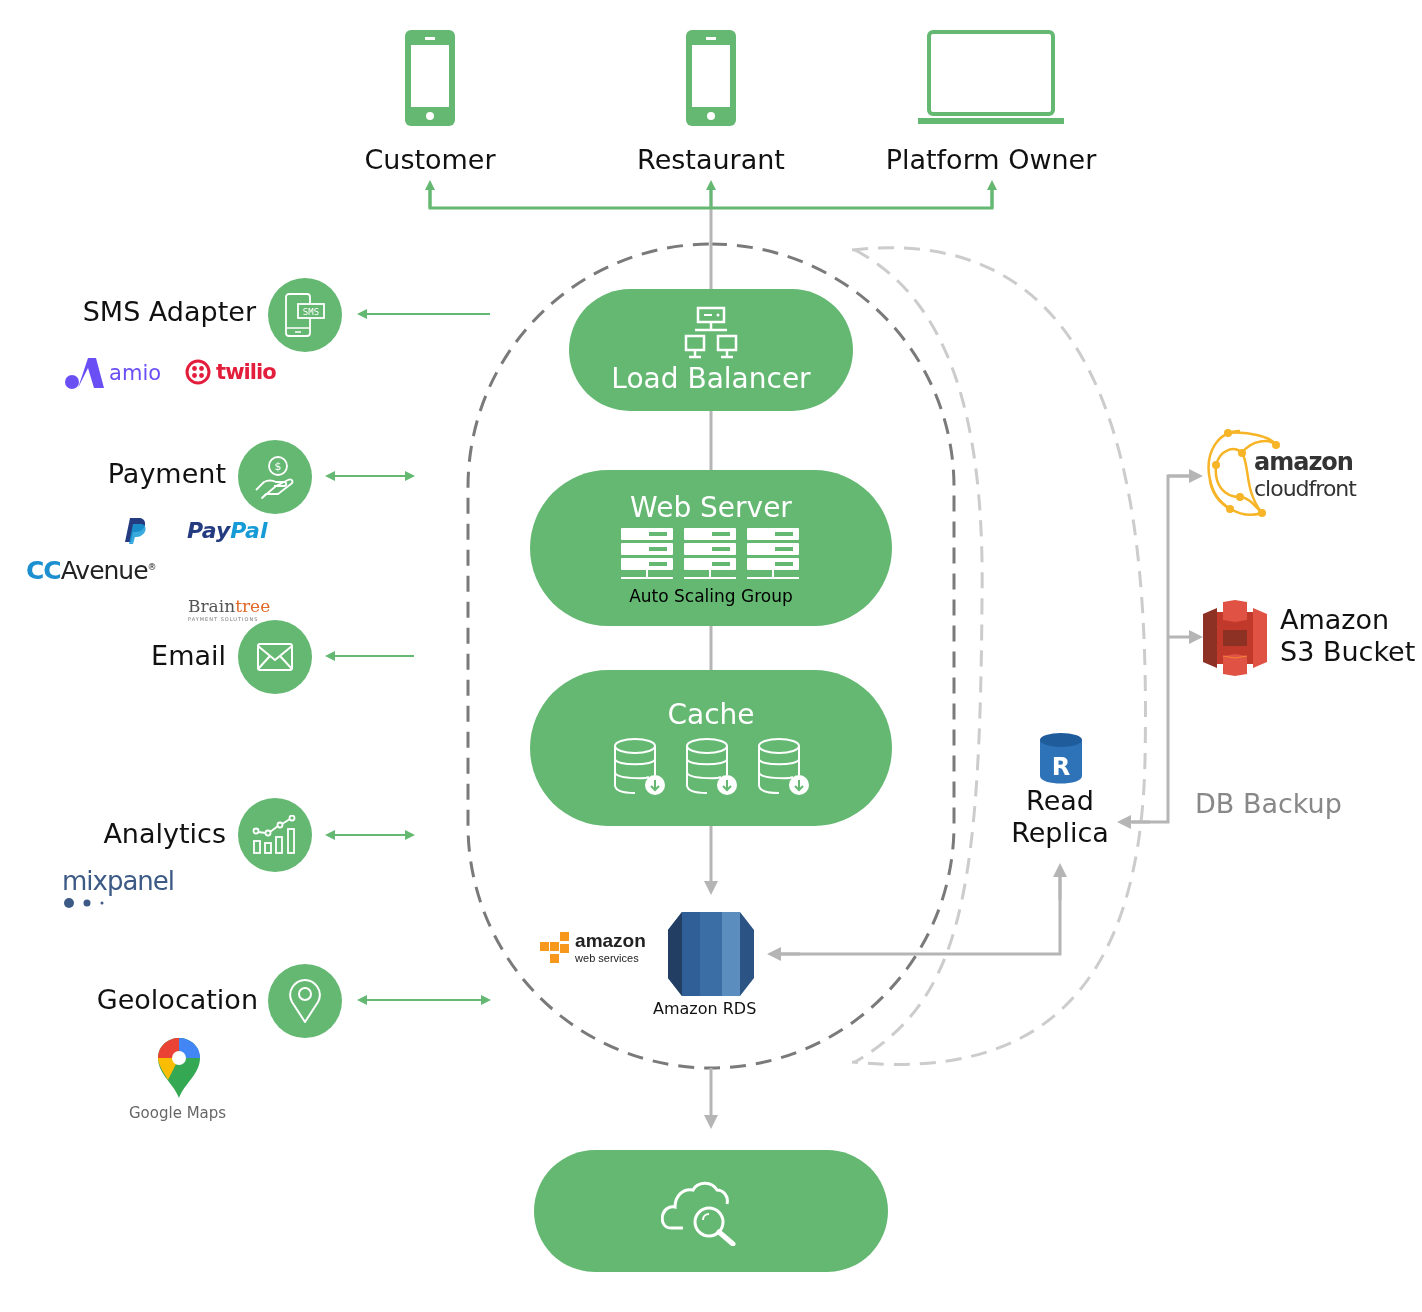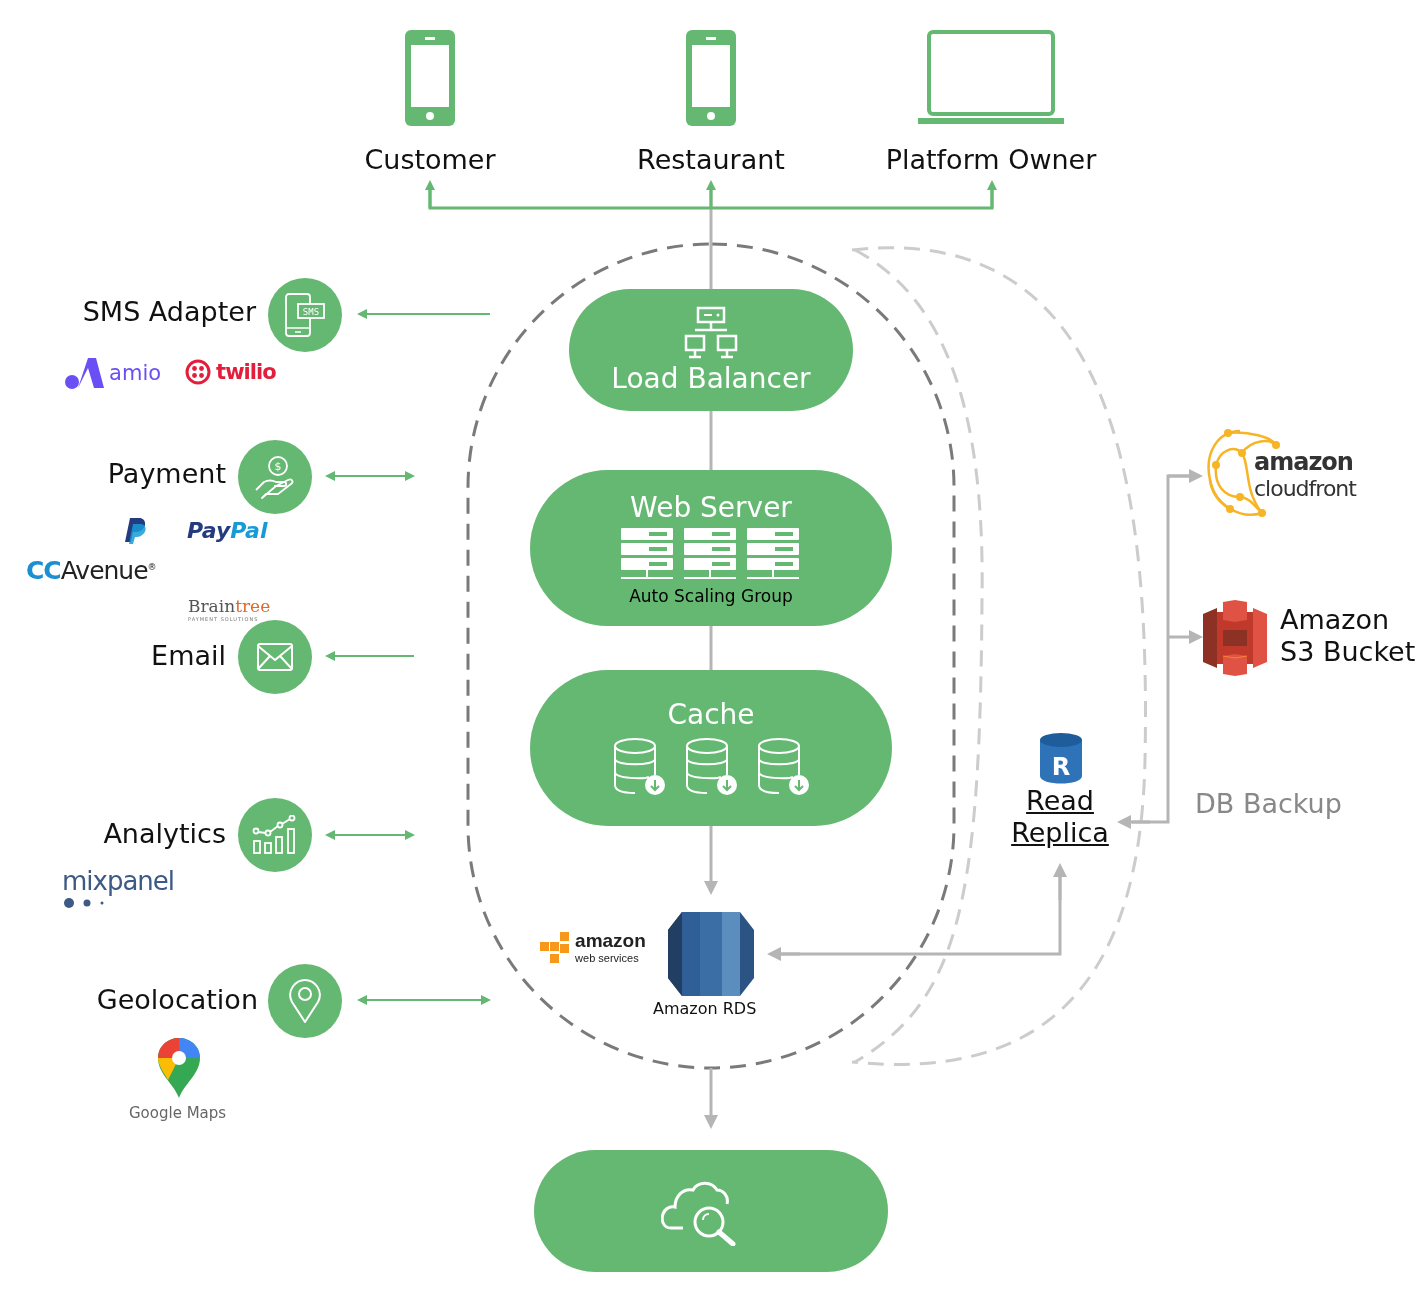--- a/index.html
+++ b/index.html
@@ -315,21 +315,21 @@
 </div>
 <div class="abs" style="left:129px;top:1104px;font:15px 'DejaVu Sans',sans-serif;color:#666;">Google Maps</div>
 
 <div class="abs" style="left:1040px;top:732px;">
   <svg width="42" height="52">
     <path d="M0,8 V44 C0,54 42,54 42,44 V8 Z" fill="#2e73b8"></path>
     <ellipse cx="21" cy="8" rx="21" ry="7" fill="#1e5c9c"></ellipse>
     <text x="21" y="43" fill="#fff" font-size="24" font-weight="bold" text-anchor="middle" font-family="DejaVu Sans, sans-serif">R</text>
   </svg>
 </div>
-<div class="abs txt" style="left:990px;top:785px;width:140px;text-align:center;font-size:27px;line-height:1.2;text-decoration:underline;">
+<div class="abs txt" style="left:990px;top:785px;width:140px;text-align:center;font-size:27px;line-height:1.2;">
   <div>Read</div>
   <div>Replica</div>
 </div>
 <div class="abs" style="left:1195px;top:788px;font:27px 'DejaVu Sans',sans-serif;color:#888;">DB Backup</div>
 
 <div class="abs" style="left:1200px;top:425px;">
   <svg width="80" height="100">
     <g fill="none" stroke="#f6b426" stroke-width="2.5">
       <path d="M40,6 C18,6 4,28 10,55 C15,80 40,95 62,88"></path>
       <path d="M28,8 C48,6 72,12 76,20"></path>

